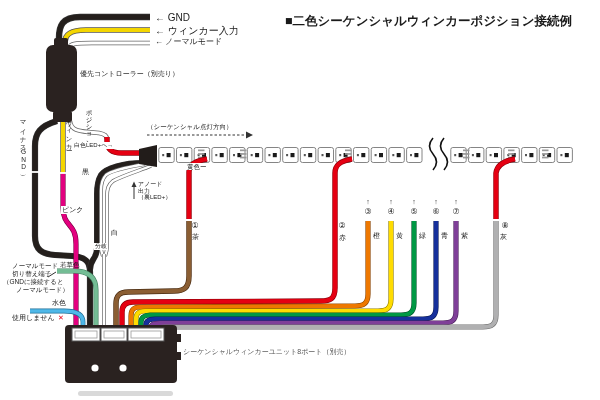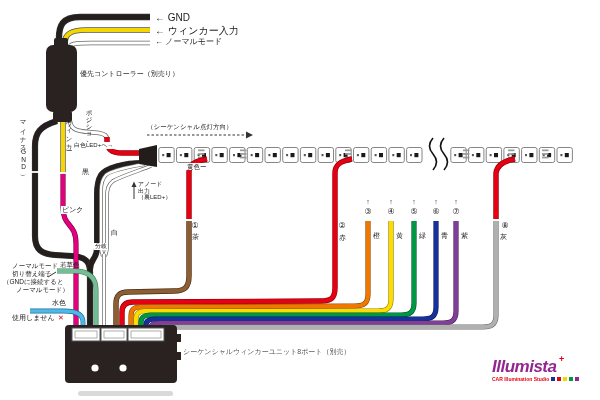--- a/index.html
+++ b/index.html
@@ -258,20 +258,21 @@
   </g>
 
   <g>
     <line x1="134" y1="199" x2="134" y2="185" stroke="#333" stroke-width="1"></line>
     <polygon points="131.5,187 134,181.5 136.5,187" fill="#333"></polygon>
   </g>
 
   <line x1="48" y1="277" x2="56" y2="272" stroke="#333" stroke-width="1"></line>
 </svg>
 
+<div class="lbl title" style="left:285px;top:15px;font-size:12.5px;">■二色シーケンシャルウィンカーポジション接続例</div>
 
 <div class="lbl" style="left:155px;top:12px;font-size:10px;">← GND</div>
 <div class="lbl" style="left:155px;top:25px;font-size:10px;">← ウィンカー入力</div>
 <div class="lbl" style="left:155px;top:38px;font-size:8px;">← ノーマルモード</div>
 
 <div class="lbl" style="left:80px;top:70px;font-size:7px;">優先コントローラー（別売り）</div>
 
 <div class="lbl vtext" style="left:20px;top:116px;font-size:6.5px;">マイナス（GND）</div>
 <div class="lbl vtext" style="left:66px;top:116px;font-size:6.5px;">ウィンカー</div>
 <div class="lbl vtext" style="left:86px;top:104px;font-size:6.5px;">ポジション</div>
@@ -324,26 +325,14 @@
 
 <div class="lbl numcirc" style="left:456px;top:198px;font-size:7px;">↑</div>
 <div class="lbl numcirc" style="left:456px;top:208px;font-size:8px;">⑦</div>
 <div class="lbl" style="left:461px;top:232px;font-size:7px;">紫</div>
 
 <div class="lbl numcirc" style="left:505px;top:222px;font-size:8px;">⑧</div>
 <div class="lbl" style="left:500px;top:233px;font-size:7px;">灰</div>
 
 <div class="lbl" style="left:183px;top:348px;font-size:7px;color:#555;">シーケンシャルウィンカーユニット8ポート（別売）</div>
 
-<div class="lbl" style="left:492px;top:358px;">
-  <div class="logo-name" style="font-size:17px;color:#93278f;">Illumista</div>
-  <div class="logo-plus" style="left:67px;top:-3px;font-size:9px;">+</div>
-  <div class="logo-sub">
-    <span style="font-size:5px;color:#e50012;font-weight:bold;">CAR Illumination Studio</span>
-    <span class="sq" style="background:#16309c;"></span>
-    <span class="sq" style="background:#e50012;"></span>
-    <span class="sq" style="background:#f4d600;"></span>
-    <span class="sq" style="background:#009844;"></span>
-    <span class="sq" style="background:#93278f;"></span>
-  </div>
+
 </div>
 
-</div>
-
 </body></html>

